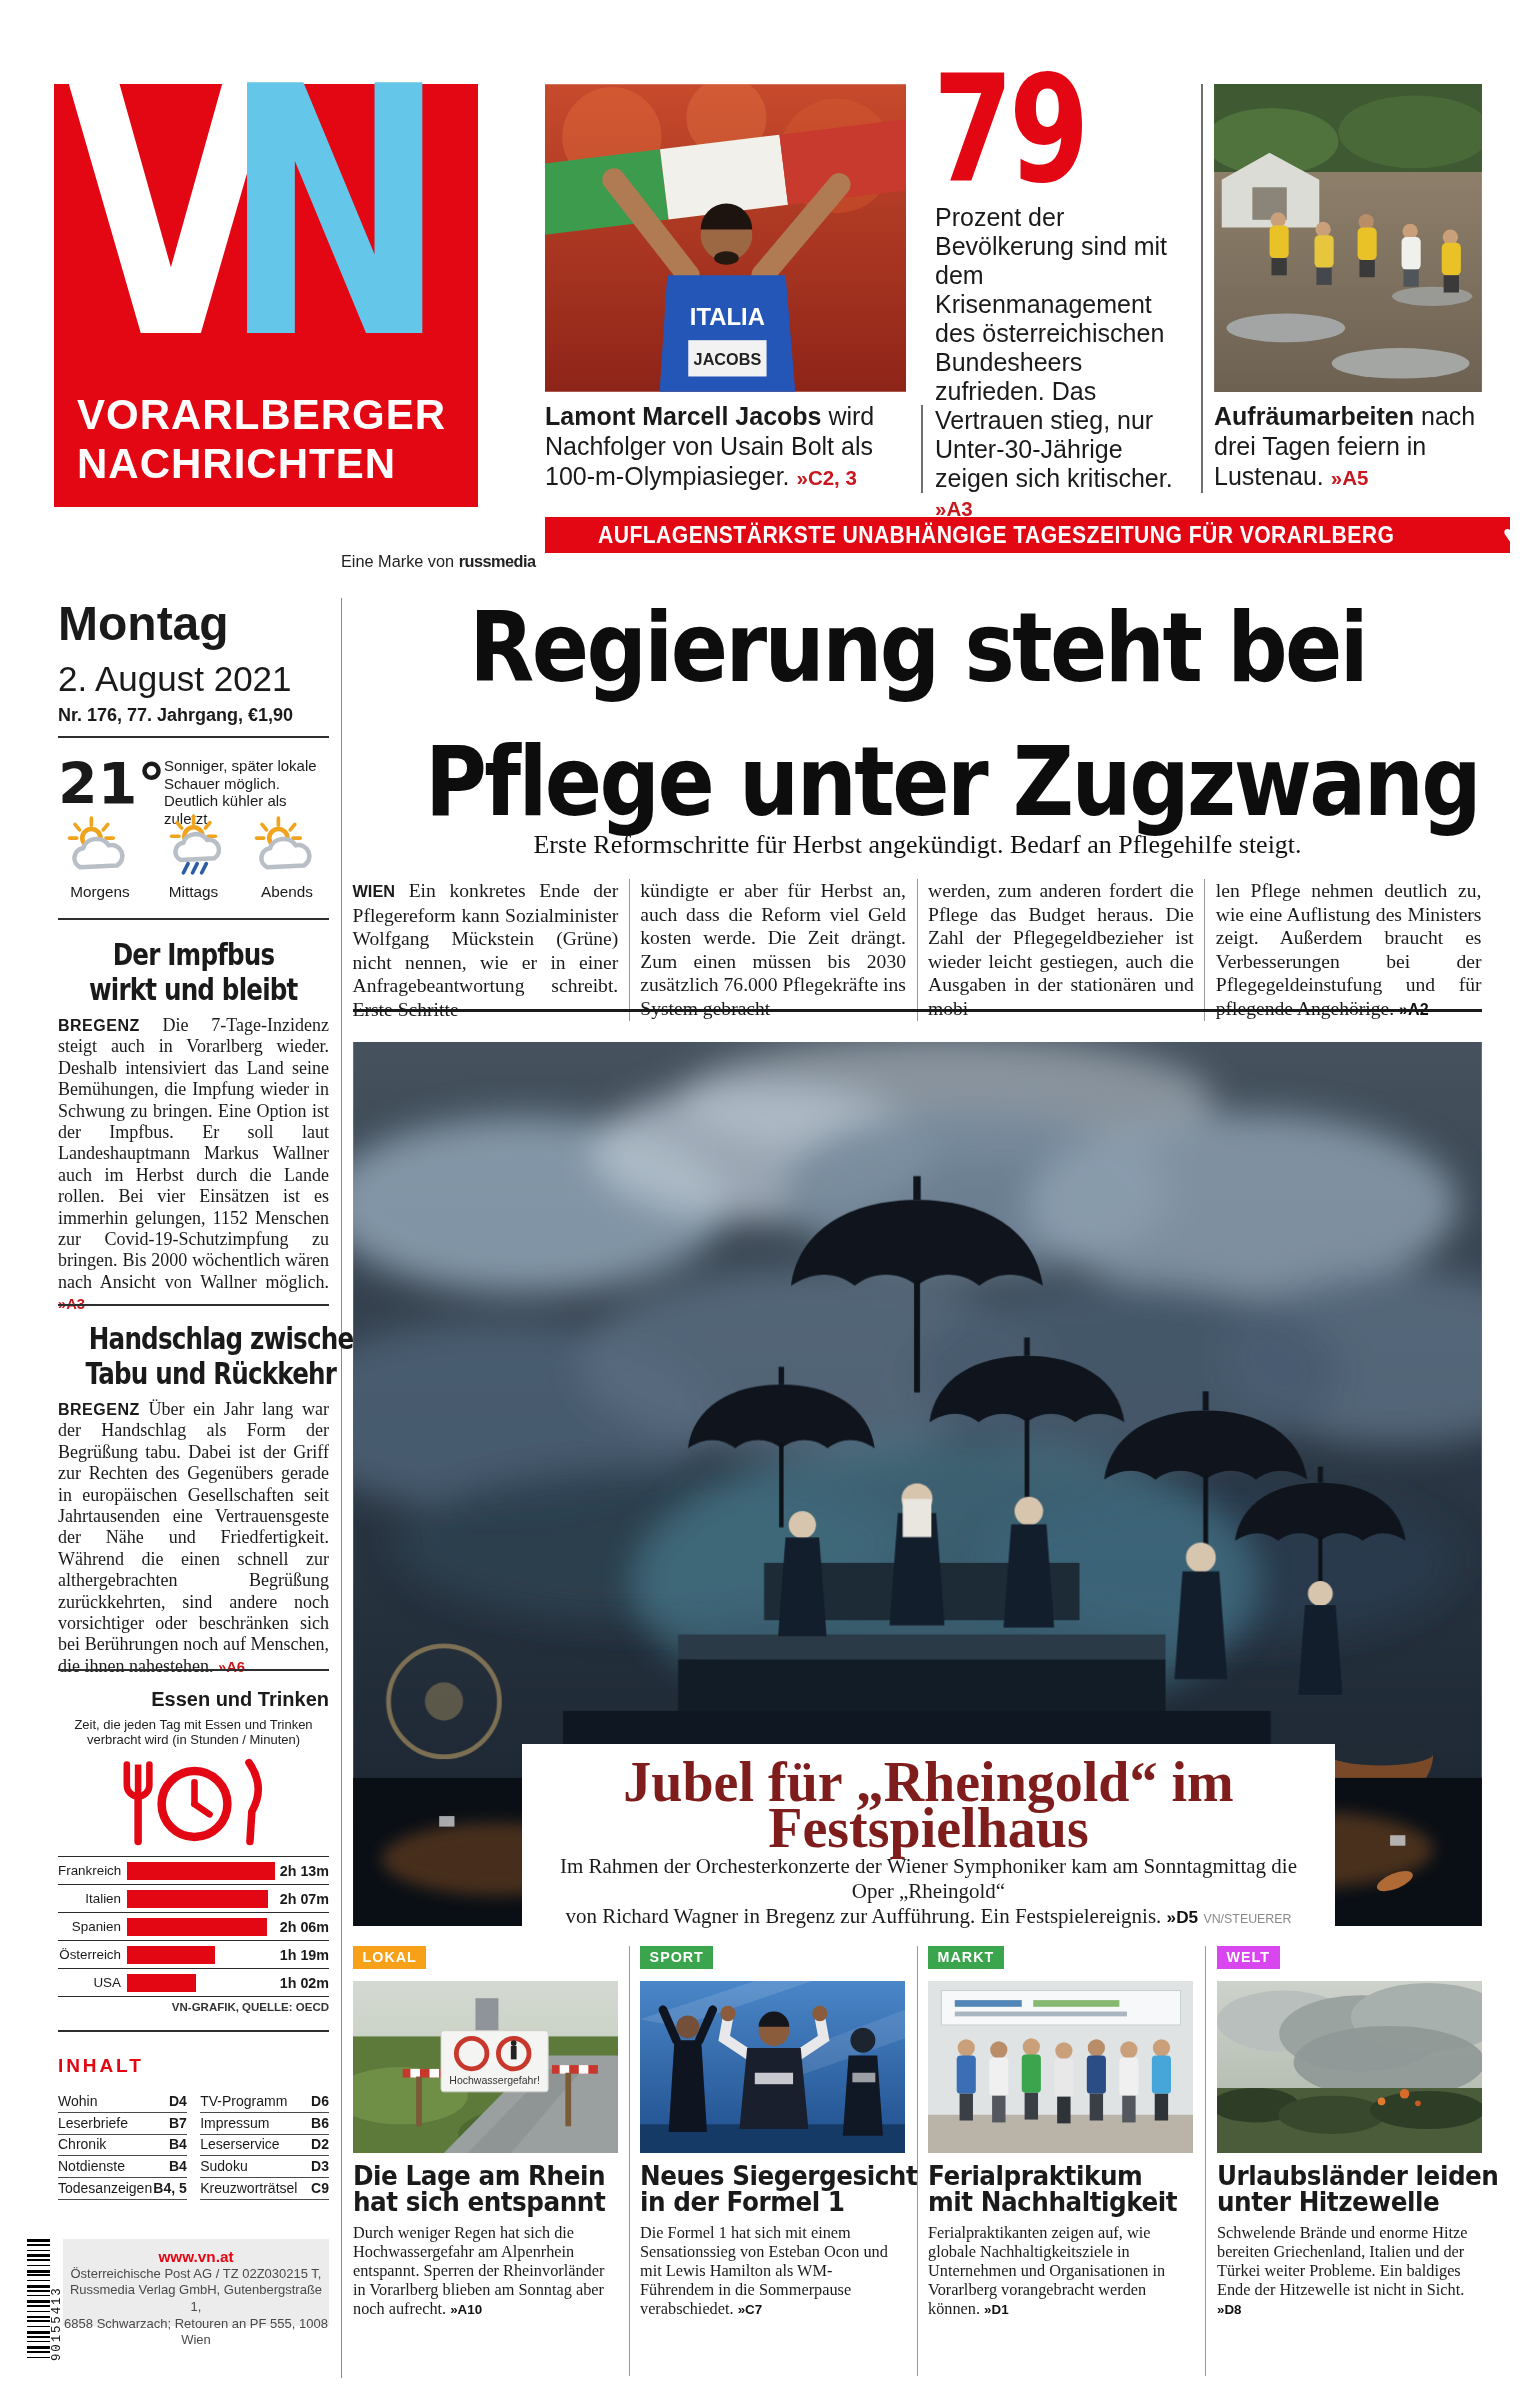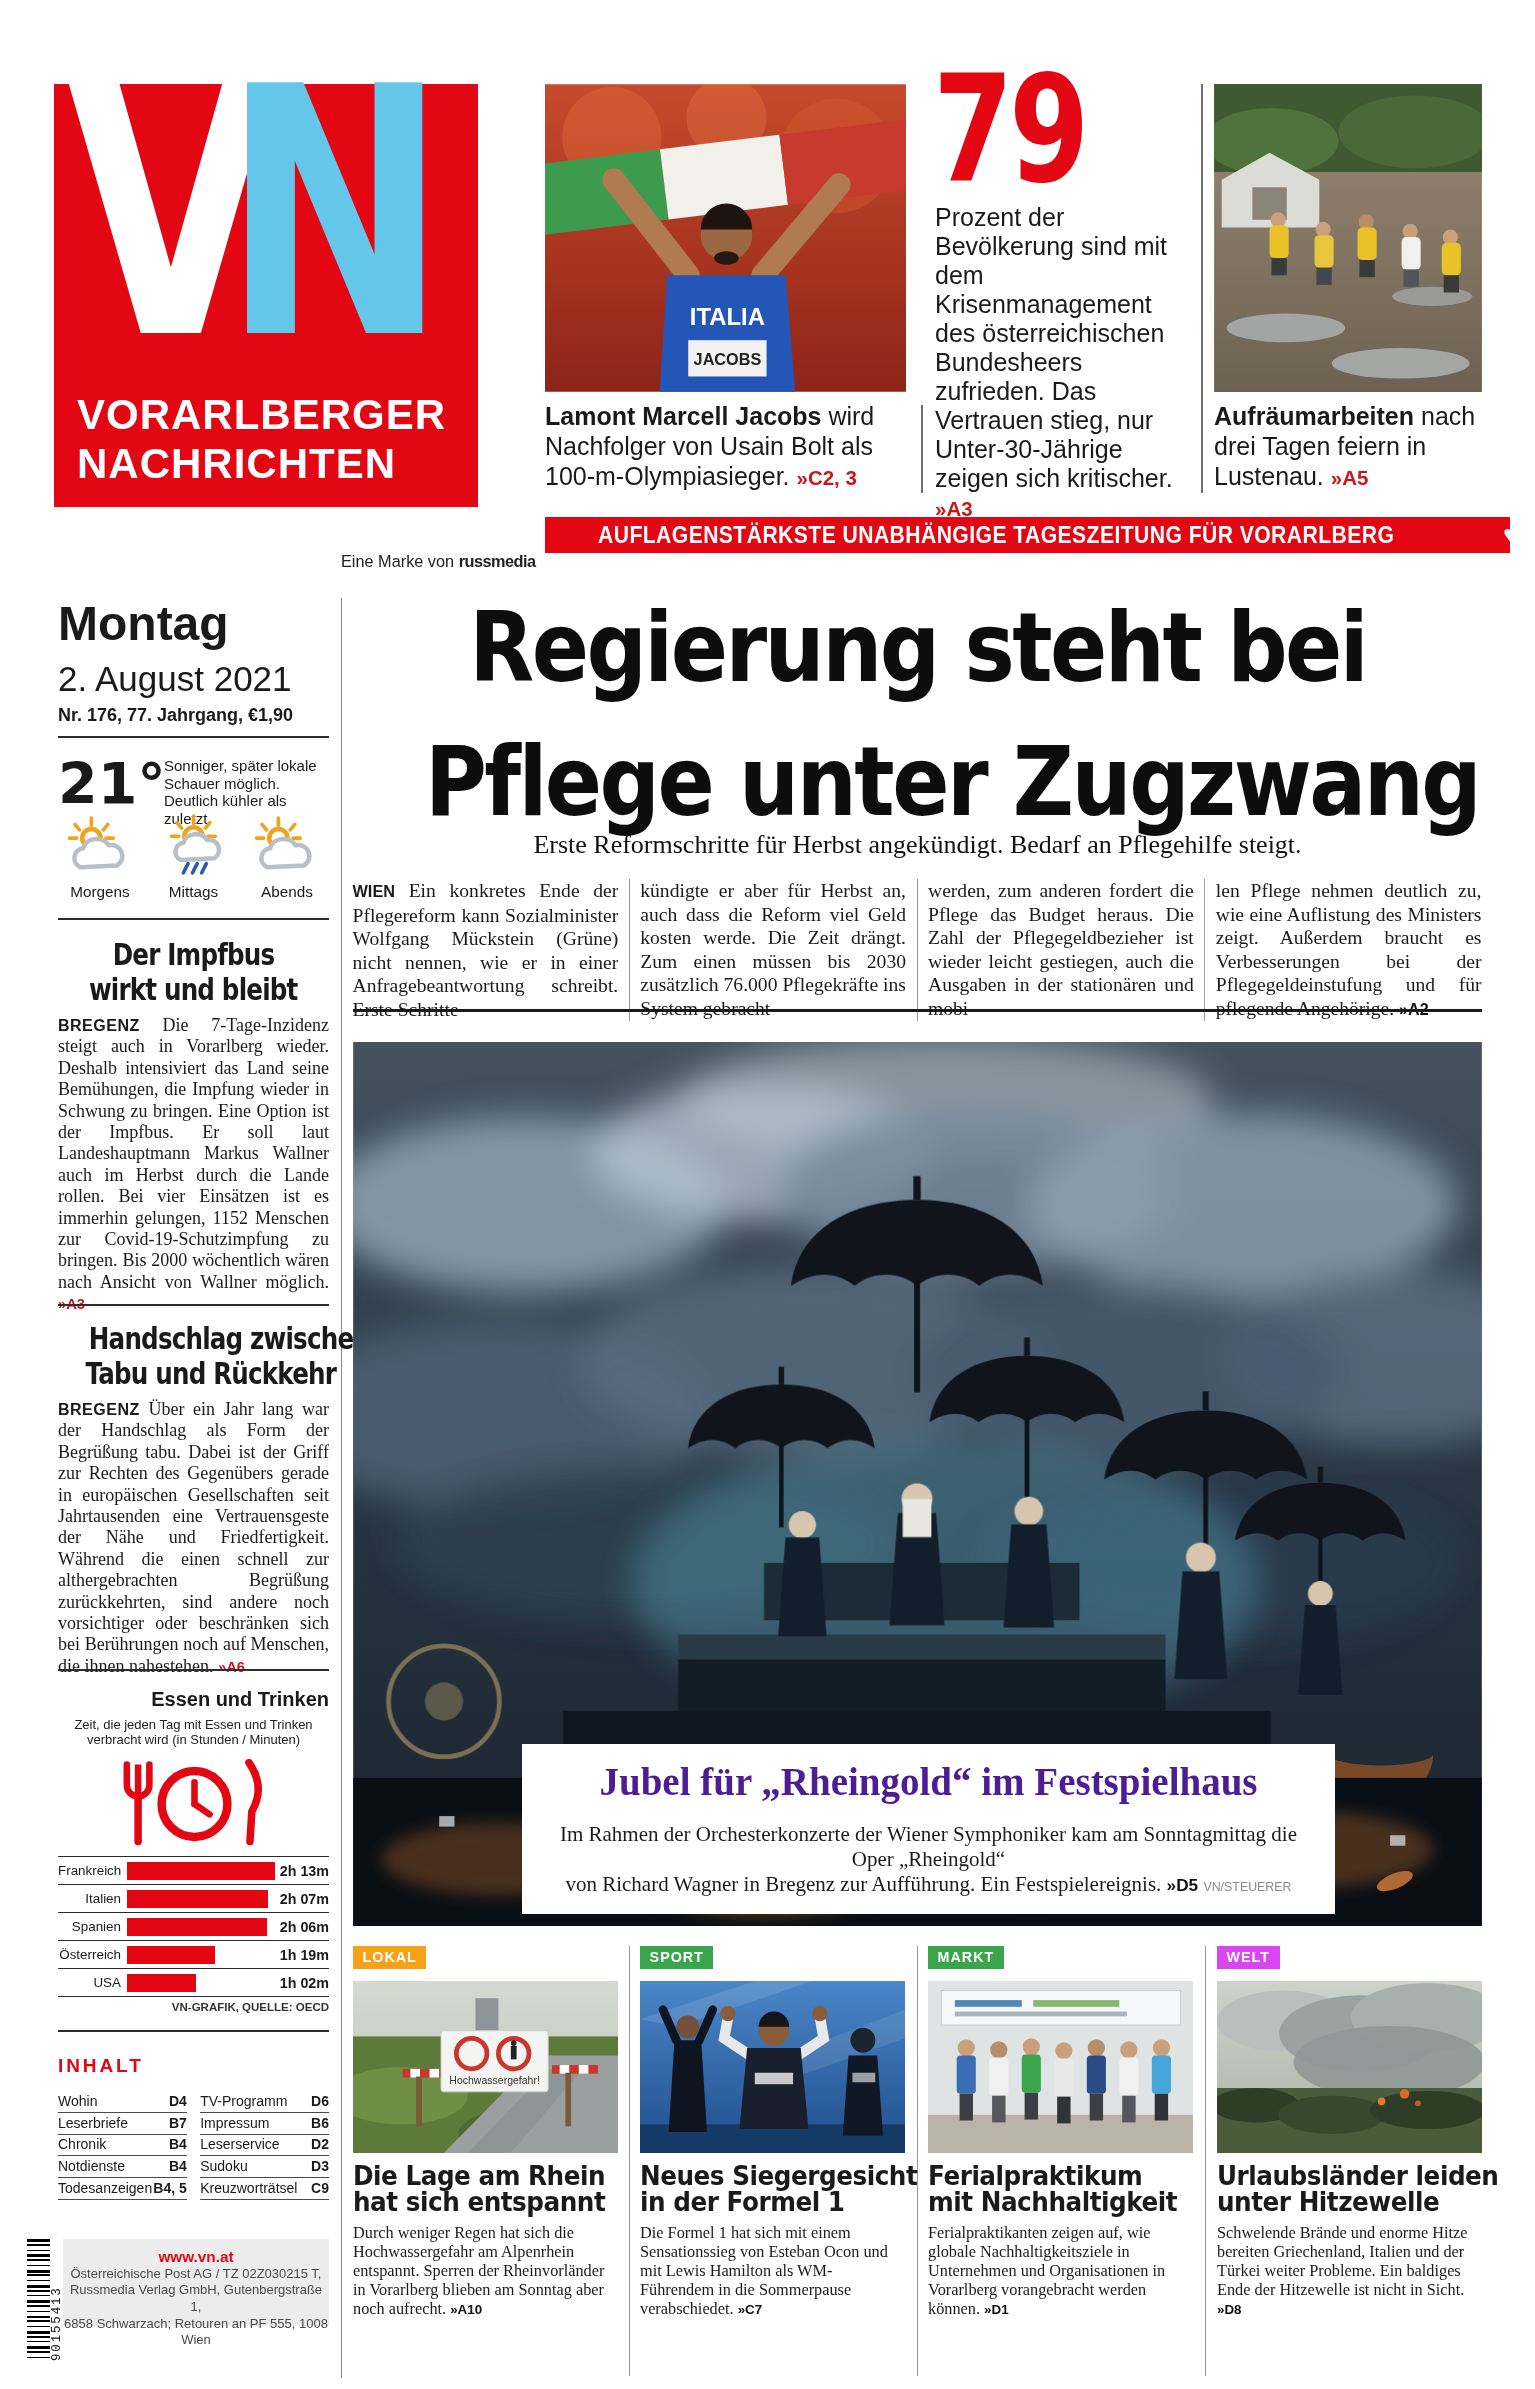--- a/index.html
+++ b/index.html
@@ -68,22 +68,22 @@
   .hl-line{text-align:center;line-height:107px;}
   .hl-line span{display:inline-block;font-family:"DejaVu Sans",sans-serif;font-weight:bold;
     font-size:96px;letter-spacing:-2.9px;color:#0d0d0d;transform:scaleX(.88);transform-origin:center;white-space:nowrap;}
   .subhead{text-align:center;font-size:26px;color:#111;}
   .lead-cols{display:flex;}
   .lead-col{flex:1;padding:0 10.5px;font-size:19.6px;line-height:23.5px;}
   .lead-col+.lead-col{border-left:1px solid #999;}
   .lead-tag{font-weight:bold;font-family:"Liberation Sans",sans-serif;font-size:16.3px;}
   
   .feat-box{background:#fff;text-align:center;padding:15.3px 19px 13.4px 19px;}
-  .feat-title{font-family:"Liberation Serif","DejaVu Serif",serif;font-weight:bold;font-size:39px;
-    line-height:46px;color:#4c1d95;}
+  .feat-title{font-family:"Liberation Serif","DejaVu Serif",serif;font-weight:bold;font-size:56px;
+    line-height:46px;color:#7f1d1d;}
   .feat-line{font-size:21px;line-height:25px;color:#1c1c1c;}
   .feat-credit{font-size:12.4px;color:#8a8a8a;font-family:"Liberation Sans",sans-serif;}
   
   .teaser{width:265px;}
   .badge{display:inline-block;color:#fff;font-weight:bold;font-size:14.3px;letter-spacing:1px;
     padding:2.9px 9.6px 3.8px 9.6px;}
   .t-head{margin-top:9.6px;}
   .t-head div span{display:inline-block;font-family:"DejaVu Sans",sans-serif;font-weight:bold;
     font-size:26px;line-height:26px;letter-spacing:-0.5px;transform:scaleX(.95);transform-origin:left center;white-space:nowrap;}
   .t-body{margin-top:8.6px;font-size:16.3px;line-height:19px;}
@@ -497,21 +497,21 @@
     <g fill="#b06a35">
       <ellipse cx="420" cy="885" rx="20" ry="8" transform="rotate(-25 420 885)"></ellipse>
       <ellipse cx="560" cy="872" rx="20" ry="8" transform="rotate(-20 560 872)"></ellipse>
       <ellipse cx="840" cy="884" rx="20" ry="8" transform="rotate(-28 840 884)"></ellipse>
       <ellipse cx="1090" cy="878" rx="20" ry="8" transform="rotate(-22 1090 878)"></ellipse>
     </g>
   </svg>
 
   <div class="abs feat-box" style="left:522px;top:1744px;width:775px;">
     <div class="feat-title">Jubel für „Rheingold“ im Festspielhaus</div>
-    <div class="feat-line serif" style="margin-top:17px;">Im Rahmen der Orchesterkonzerte der Wiener Symphoniker kam am Sonntagmittag die Oper „Rheingold“</div>
+    <div class="feat-line serif" style="margin-top:3px;">Im Rahmen der Orchesterkonzerte der Wiener Symphoniker kam am Sonntagmittag die Oper „Rheingold“</div>
     <div class="feat-line serif">
       <span>von Richard Wagner in Bregenz zur Aufführung. Ein Festspielereignis. </span><span class="ref-dark">»D5</span>
       <span class="feat-credit">VN/STEUERER</span>
     </div>
   </div>
 
   <div class="abs vrule" style="left:629px;top:1946px;height:430px;width:1px;background:#9a9a9a;"></div>
   <div class="abs vrule" style="left:917px;top:1946px;height:430px;width:1px;background:#9a9a9a;"></div>
   <div class="abs vrule" style="left:1205px;top:1946px;height:430px;width:1px;background:#9a9a9a;"></div>
 

